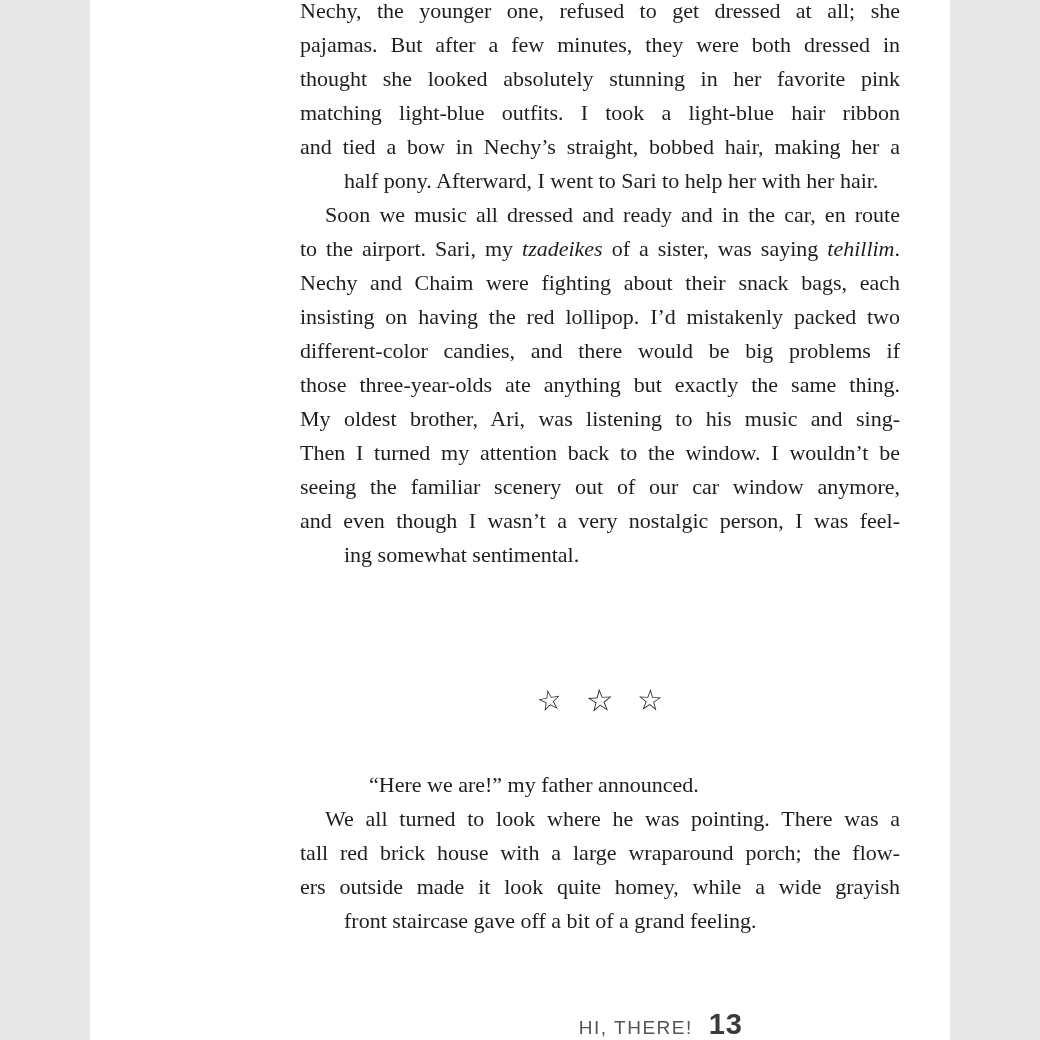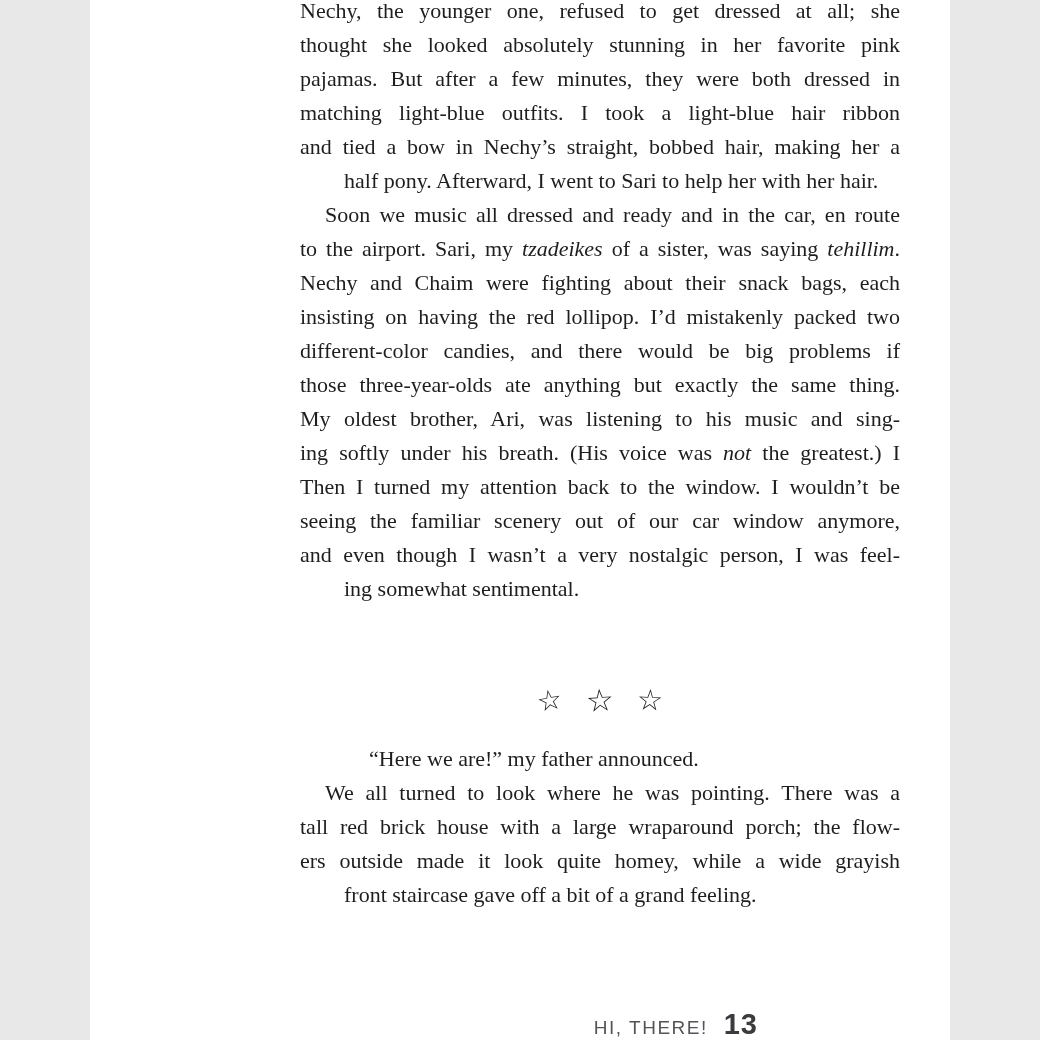--- a/index.html
+++ b/index.html
@@ -13,21 +13,21 @@
     font-family: "Liberation Serif", "DejaVu Serif", serif;
     color: #1e1e1e;
   }
   .textblock {
     position: absolute;
     left: 210px;
     width: 600px;
     font-size: 22px;
   }
   #text-top { top: -6px; }
-  #text-bottom { top: 742px; }
+  #text-bottom { top: 768px; }
   .line {
     display: block;
     height: 34px;
     line-height: 34px;
     text-align: justify;
     text-align-last: justify;
     overflow: visible;
   }
   .line.last { text-align-last: left; margin-left: 44px; }
   .line.indent { text-indent: 25px; }
@@ -45,21 +45,21 @@
     color: #1b1b1b;
     font-family: "DejaVu Sans", sans-serif;
   }
   .scene-break .star { display: inline-block; }
   .scene-break .star:nth-child(1) { font-size: 28px; transform: rotate(-10deg); }
   .scene-break .star:nth-child(2) { font-size: 31px; transform: rotate(-4deg); }
   .scene-break .star:nth-child(3) { font-size: 29px; transform: rotate(3deg); }
   .footer {
     position: absolute;
     top: 1008px;
-    right: 192px;
+    right: 207px;
     display: flex;
     align-items: baseline;
     gap: 16px;
     font-family: "Liberation Sans", "DejaVu Sans", sans-serif;
   }
   .footer .chapter {
     font-size: 19px;
     letter-spacing: 1.5px;
     color: #54555a;
   }
@@ -70,33 +70,32 @@
     color: #3a3b3f;
   }
 </style>
 </head>
 <body>
 
 <div class="page">
 
   <div class="textblock" id="text-top">
       <div class="line"><span>Nechy, the younger one, refused to get dressed at all; she</span></div>
+      <div class="line"><span>pajamas. But after a few minutes, they were both dressed in</span></div>
       <div class="line"><span>thought she looked absolutely stunning in her favorite pink</span></div>
-      <div class="line"><span>pajamas. But after a few minutes, they were both dressed in</span></div>
       <div class="line"><span>matching light-blue outfits. I took a light-blue hair ribbon</span></div>
       <div class="line"><span>and tied a bow in Nechy’s straight, bobbed hair, making her a</span></div>
       <div class="line last"><span>half pony. Afterward, I went to Sari to help her with her hair.</span></div>
       <div class="line indent"><span>Soon we music all dressed and ready and in the car, en route</span></div>
       <div class="line"><span>to the airport. Sari, my </span><span class="italic">tzadeikes</span><span> of a sister, was saying </span><span class="italic">tehillim</span><span>.</span></div>
       <div class="line"><span>Nechy and Chaim were fighting about their snack bags, each</span></div>
       <div class="line"><span>insisting on having the red lollipop. I’d mistakenly packed two</span></div>
       <div class="line"><span>different-color candies, and there would be big problems if</span></div>
       <div class="line"><span>those three-year-olds ate anything but exactly the same thing.</span></div>
       <div class="line"><span>My oldest brother, Ari, was listening to his music and sing-</span></div>
-      <div class="line"><span>ing softly under his breath. (His voice was </span><span class="italic">not</span><span> the greatest.) I</span></div>
       <div class="line"><span>Then I turned my attention back to the window. I wouldn’t be</span></div>
       <div class="line"><span>seeing the familiar scenery out of our car window anymore,</span></div>
       <div class="line"><span>and even though I wasn’t a very nostalgic person, I was feel-</span></div>
       <div class="line last"><span>ing somewhat sentimental.</span></div>
     </div>
 
   <div class="scene-break">
       <span class="star">☆</span>
       <span class="star">☆</span>
       <span class="star">☆</span>

